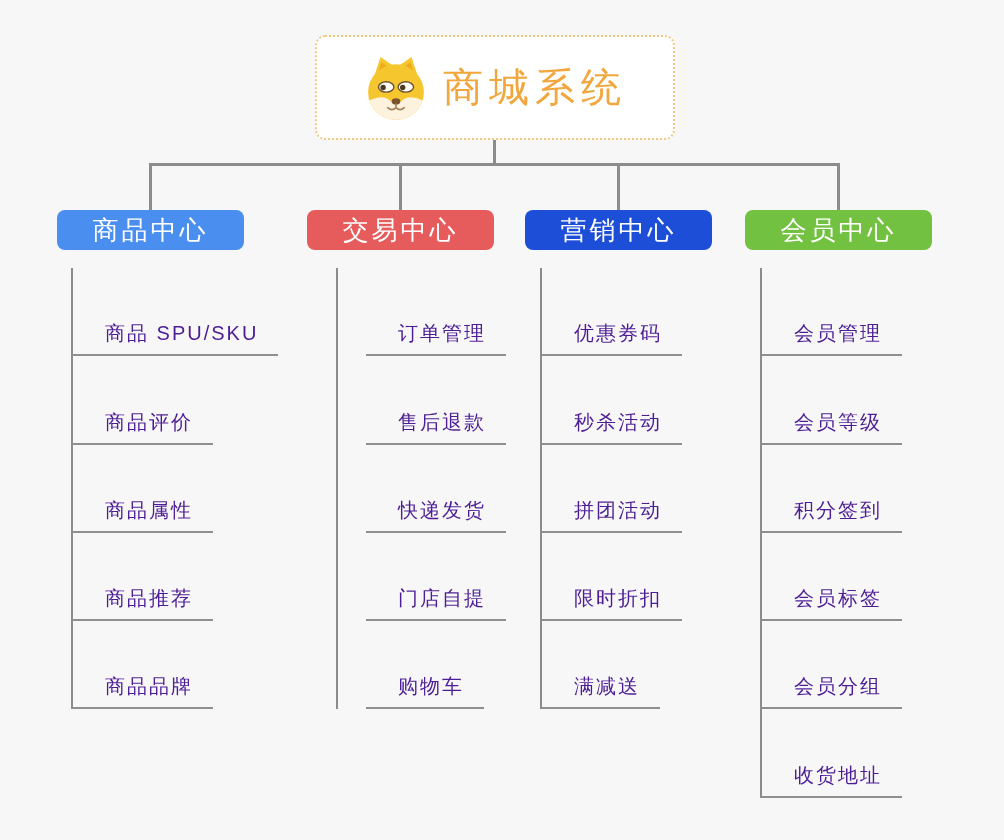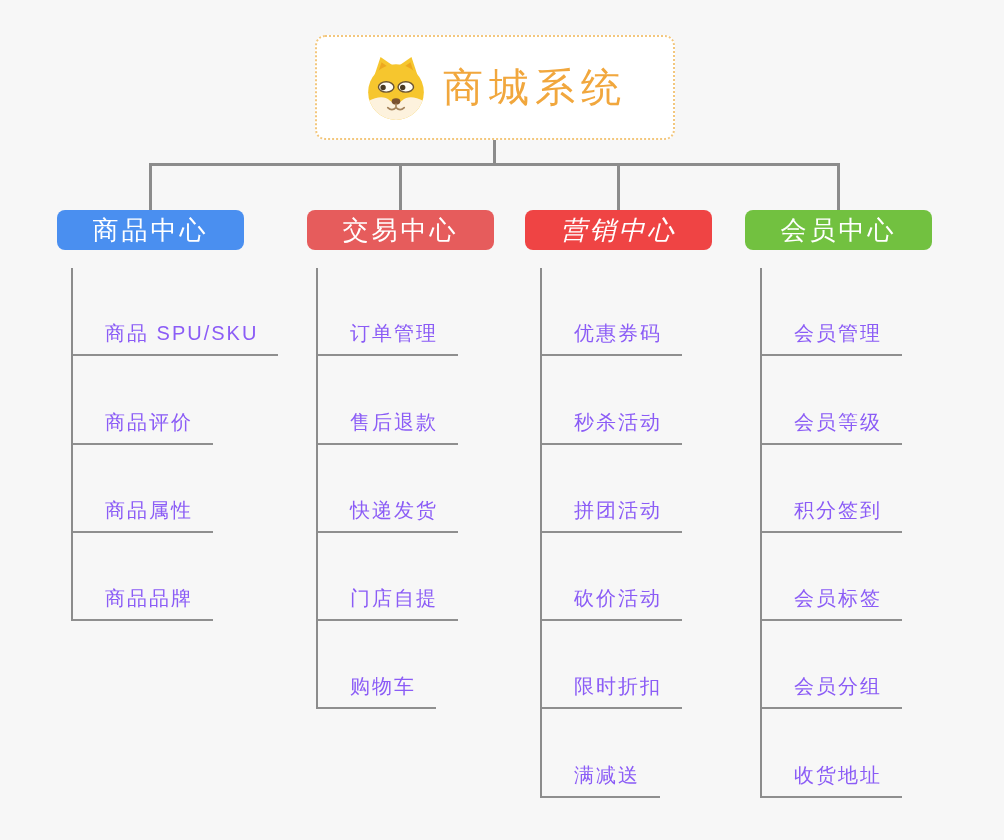--- a/index.html
+++ b/index.html
@@ -54,34 +54,34 @@
   .b1{left:57px;}
   .b2{left:307px;}
   .b3{left:525px;}
   .b4{left:745px;}
   
   .col{
     position:absolute;top:268px;
     border-left:2px solid #8c8c8c;
   }
   .col1{left:71px;}
-  .col2{left:316px;}
+  .col2{left:336px;padding-left:28px;}
   .col3{left:540px;}
   .col4{left:760px;}
   .cell{
     height:88.3px;
     display:flex;align-items:flex-end;
   }
   .sub{
     display:inline-block;
     border-bottom:2px solid #8f8f8f;
     padding:0 20px 7px 32px;
     font-size:20px;
     letter-spacing:2px;
-    color:#8b5cf6;
+    color:#4c1d95;
     white-space:nowrap;
     margin-top:48px;
   }
 </style>
 </head>
 <body>
 
 <div class="canvas">
 
   <div class="root-node">
@@ -112,34 +112,37 @@
 
   <div class="conn c-root-v"></div>
   <div class="conn c-h"></div>
   <div class="conn c-v c-v1"></div>
   <div class="conn c-v c-v2"></div>
   <div class="conn c-v c-v3"></div>
   <div class="conn c-v c-v4"></div>
 
   <div class="branch-box b1" style="background: rgb(74, 143, 240);">商品中心</div>
   <div class="branch-box b2" style="background: rgb(230, 92, 92);">交易中心</div>
-  <div class="branch-box b3" style="background: #ef4444; font-style: italic;">营销中心</div>
+  <div class="branch-box b3" style="background: #1d4ed8;">营销中心</div>
   <div class="branch-box b4" style="background: rgb(114, 193, 64);">会员中心</div>
 
   <div class="col col1">
     <div class="cell">
         <div class="sub">商品 SPU/SKU</div>
       </div>
     <div class="cell">
         <div class="sub">商品评价</div>
       </div>
     <div class="cell">
         <div class="sub">商品属性</div>
       </div>
     <div class="cell">
+        <div class="sub">商品推荐</div>
+      </div>
+    <div class="cell">
         <div class="sub">商品品牌</div>
       </div>
   </div>
 
   <div class="col col2">
     <div class="cell">
         <div class="sub">订单管理</div>
       </div>
     <div class="cell">
         <div class="sub">售后退款</div>
@@ -159,23 +162,20 @@
     <div class="cell">
         <div class="sub">优惠券码</div>
       </div>
     <div class="cell">
         <div class="sub">秒杀活动</div>
       </div>
     <div class="cell">
         <div class="sub">拼团活动</div>
       </div>
     <div class="cell">
-        <div class="sub">砍价活动</div>
-      </div>
-    <div class="cell">
         <div class="sub">限时折扣</div>
       </div>
     <div class="cell">
         <div class="sub">满减送</div>
       </div>
   </div>
 
   <div class="col col4">
     <div class="cell">
         <div class="sub">会员管理</div>

